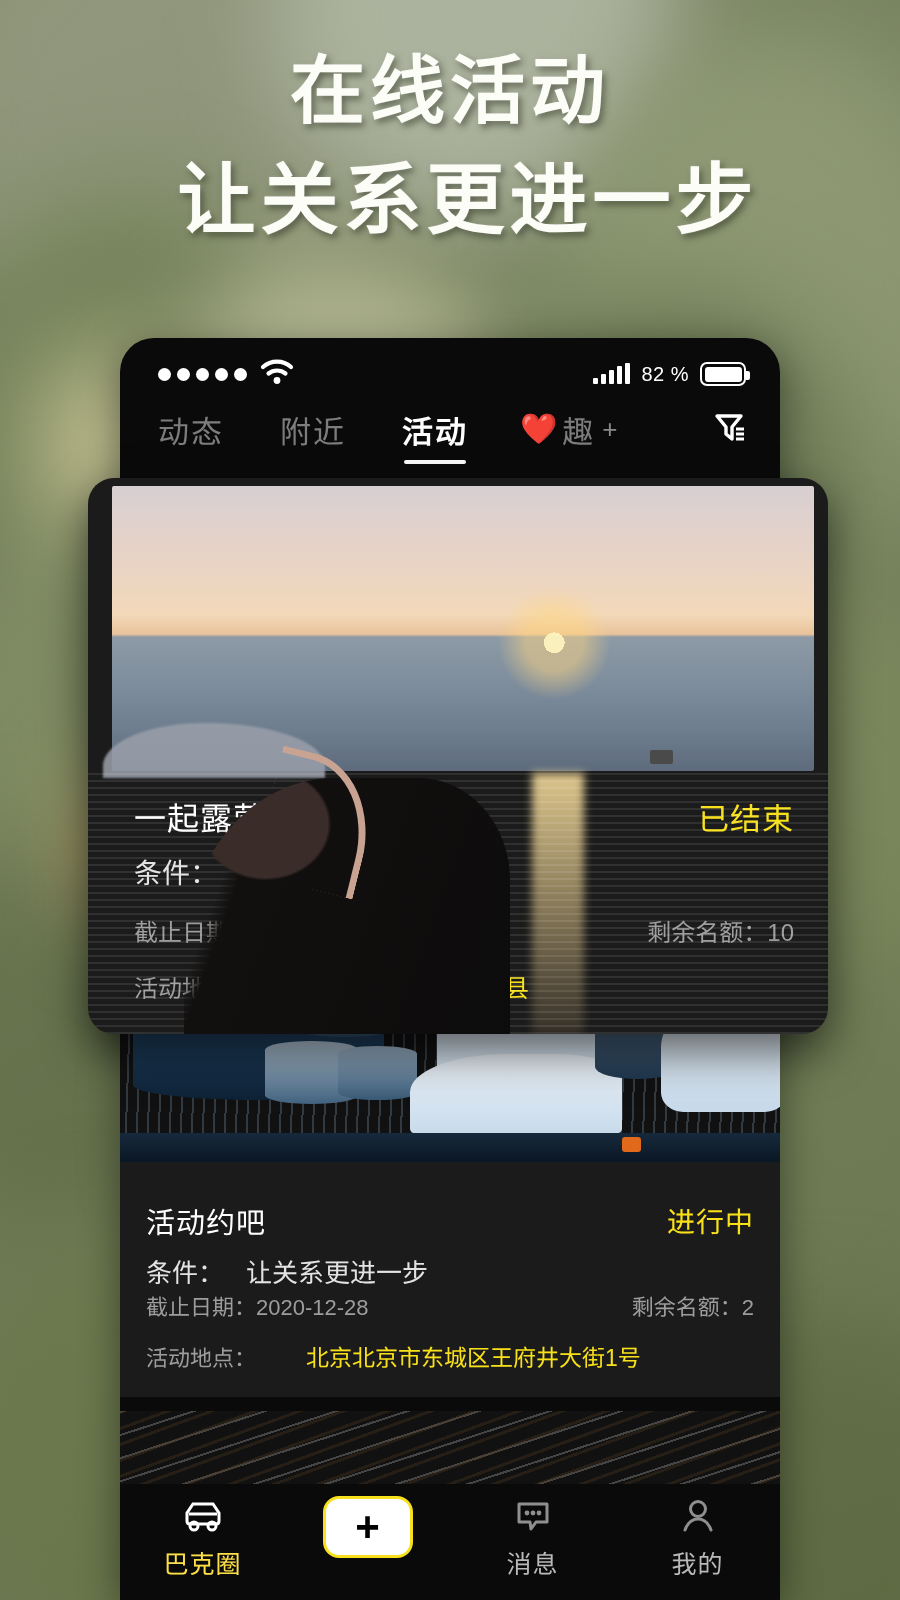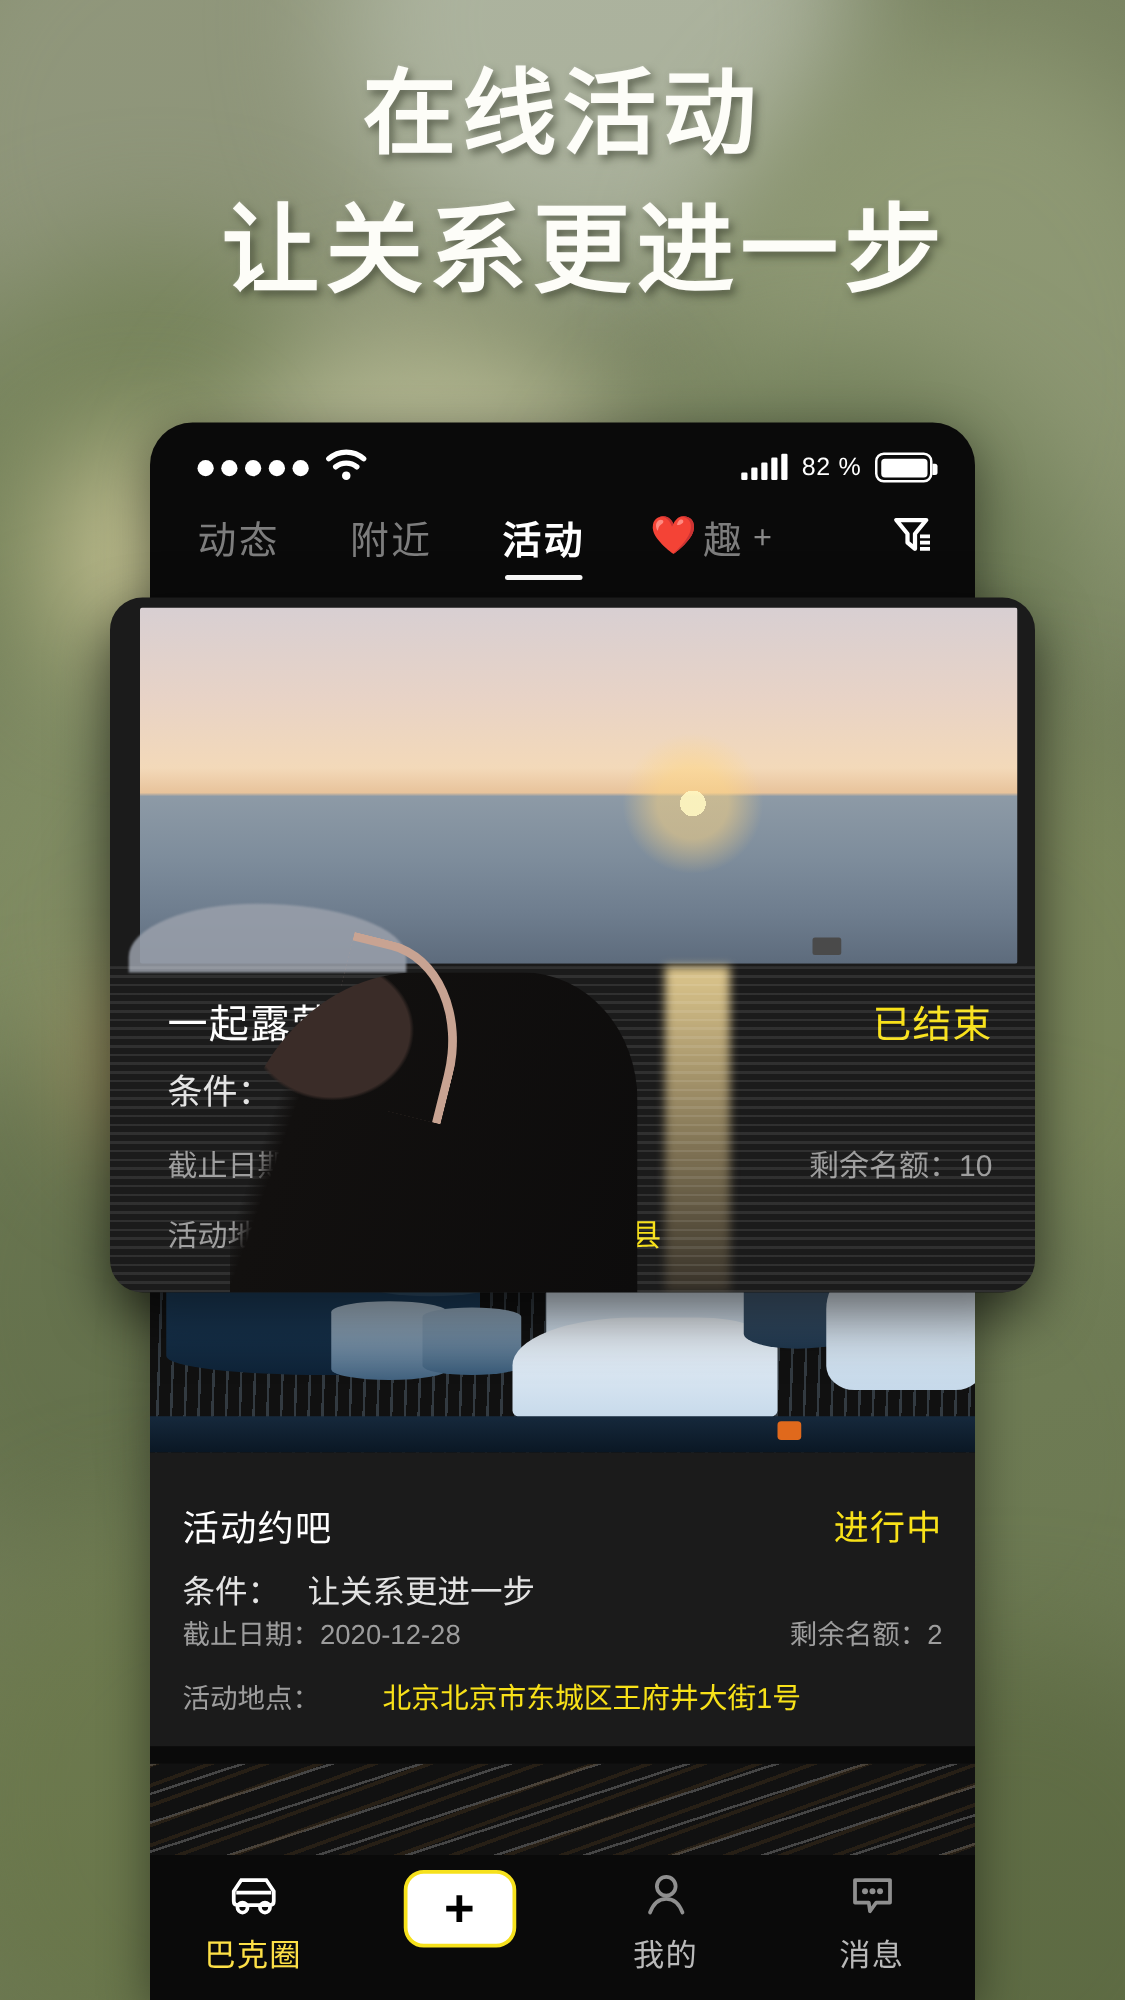--- a/index.html
+++ b/index.html
@@ -293,38 +293,38 @@
     </div>
 
     <div class="nav-item">
       <div id="add-btn">
         <span class="pl">+</span>
       </div>
     </div>
 
     <div class="nav-item">
       <span class="nav-ico">
-        <svg width="42" height="42" viewBox="0 0 42 42">
-          <circle cx="21" cy="14" r="7.5" fill="none" stroke="#8f8f8f" stroke-width="3"></circle>
-          <path d="M8 35 Q12 24 21 24 Q30 24 34 35" fill="none" stroke="#8f8f8f" stroke-width="3" stroke-linecap="round"></path>
-        </svg>
-      </span>
-      <span class="nl">我的</span>
-    </div>
-
-    <div class="nav-item">
-      <span class="nav-ico">
         <svg width="44" height="42" viewBox="0 0 44 42">
           <path d="M8 9 H36 V27 H25 L20 34 L19 27 H8 Z" fill="none" stroke="#8f8f8f" stroke-width="3" stroke-linejoin="round"></path>
           <circle cx="16" cy="18" r="2.4" fill="#8f8f8f"></circle>
           <circle cx="22" cy="18" r="2.4" fill="#8f8f8f"></circle>
           <circle cx="28" cy="18" r="2.4" fill="#8f8f8f"></circle>
         </svg>
       </span>
       <span class="nl">消息</span>
+    </div>
+
+    <div class="nav-item">
+      <span class="nav-ico">
+        <svg width="42" height="42" viewBox="0 0 42 42">
+          <circle cx="21" cy="14" r="7.5" fill="none" stroke="#8f8f8f" stroke-width="3"></circle>
+          <path d="M8 35 Q12 24 21 24 Q30 24 34 35" fill="none" stroke="#8f8f8f" stroke-width="3" stroke-linecap="round"></path>
+        </svg>
+      </span>
+      <span class="nl">我的</span>
     </div>
   </div>
 </div>
 
 <div id="float-card">
   <div class="thumb img-sunset">
     <div class="sunpath"></div>
     <div class="hill"></div>
     <div class="ripples"></div>
     <div class="boat"></div>

